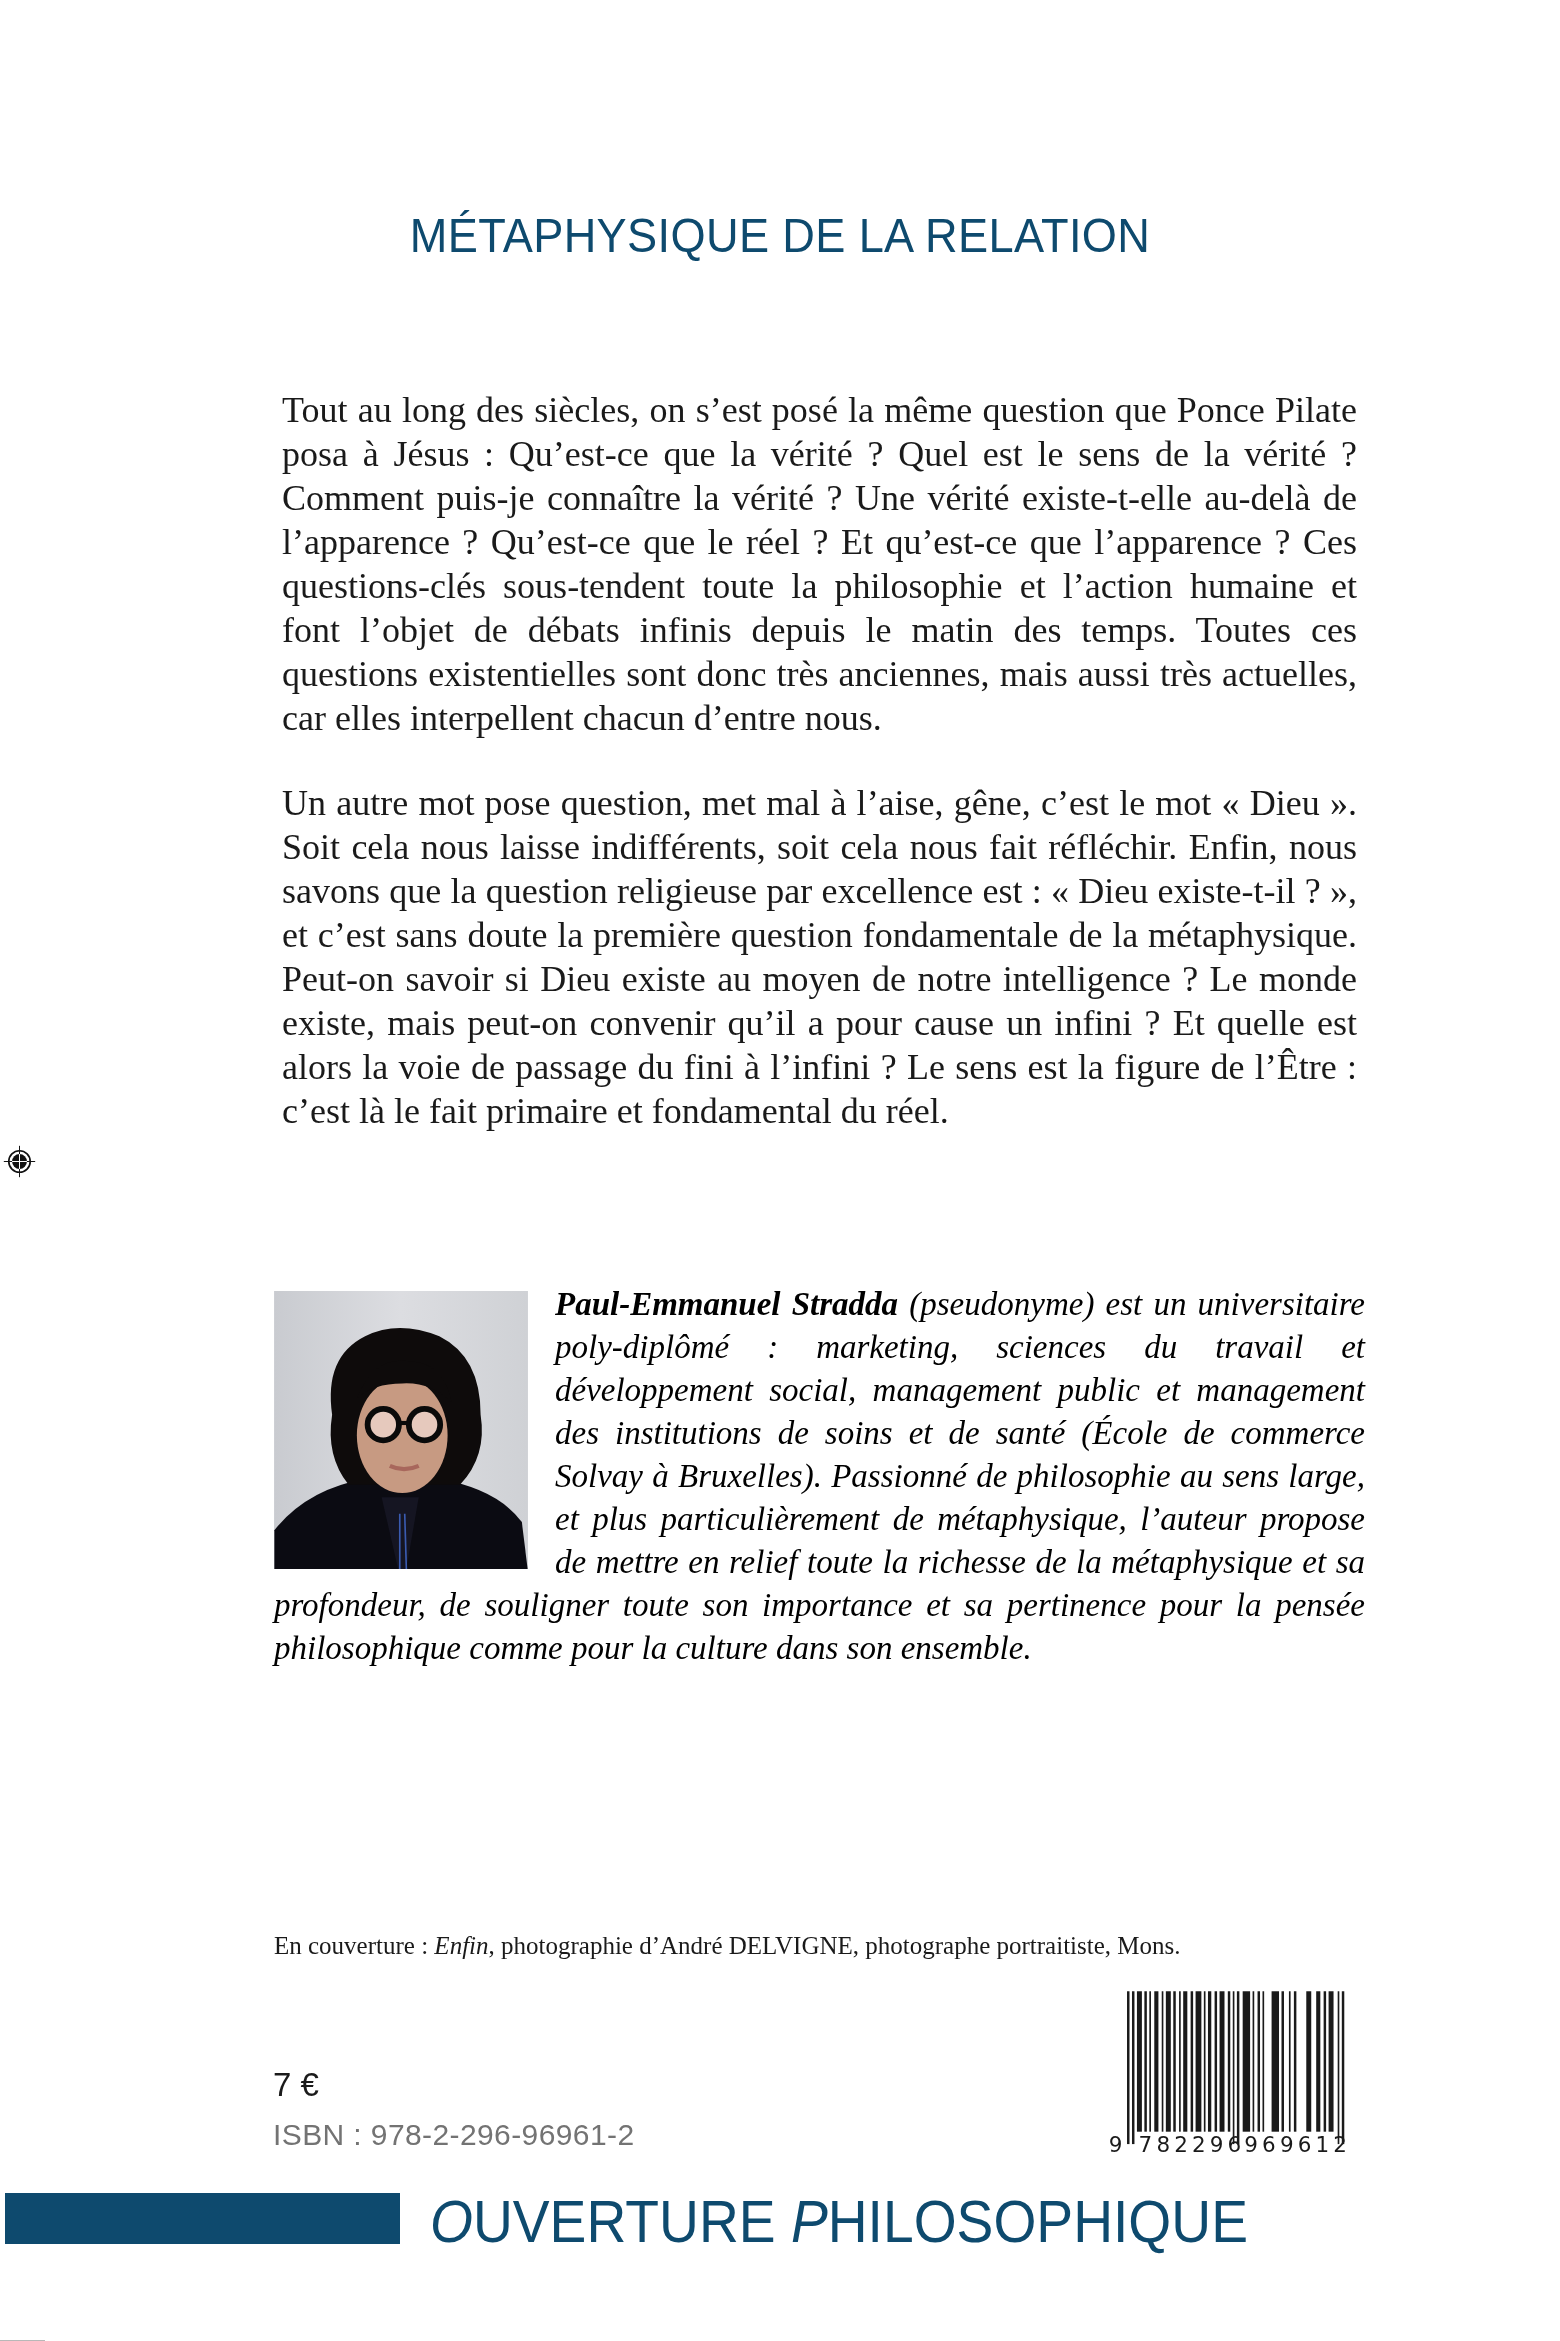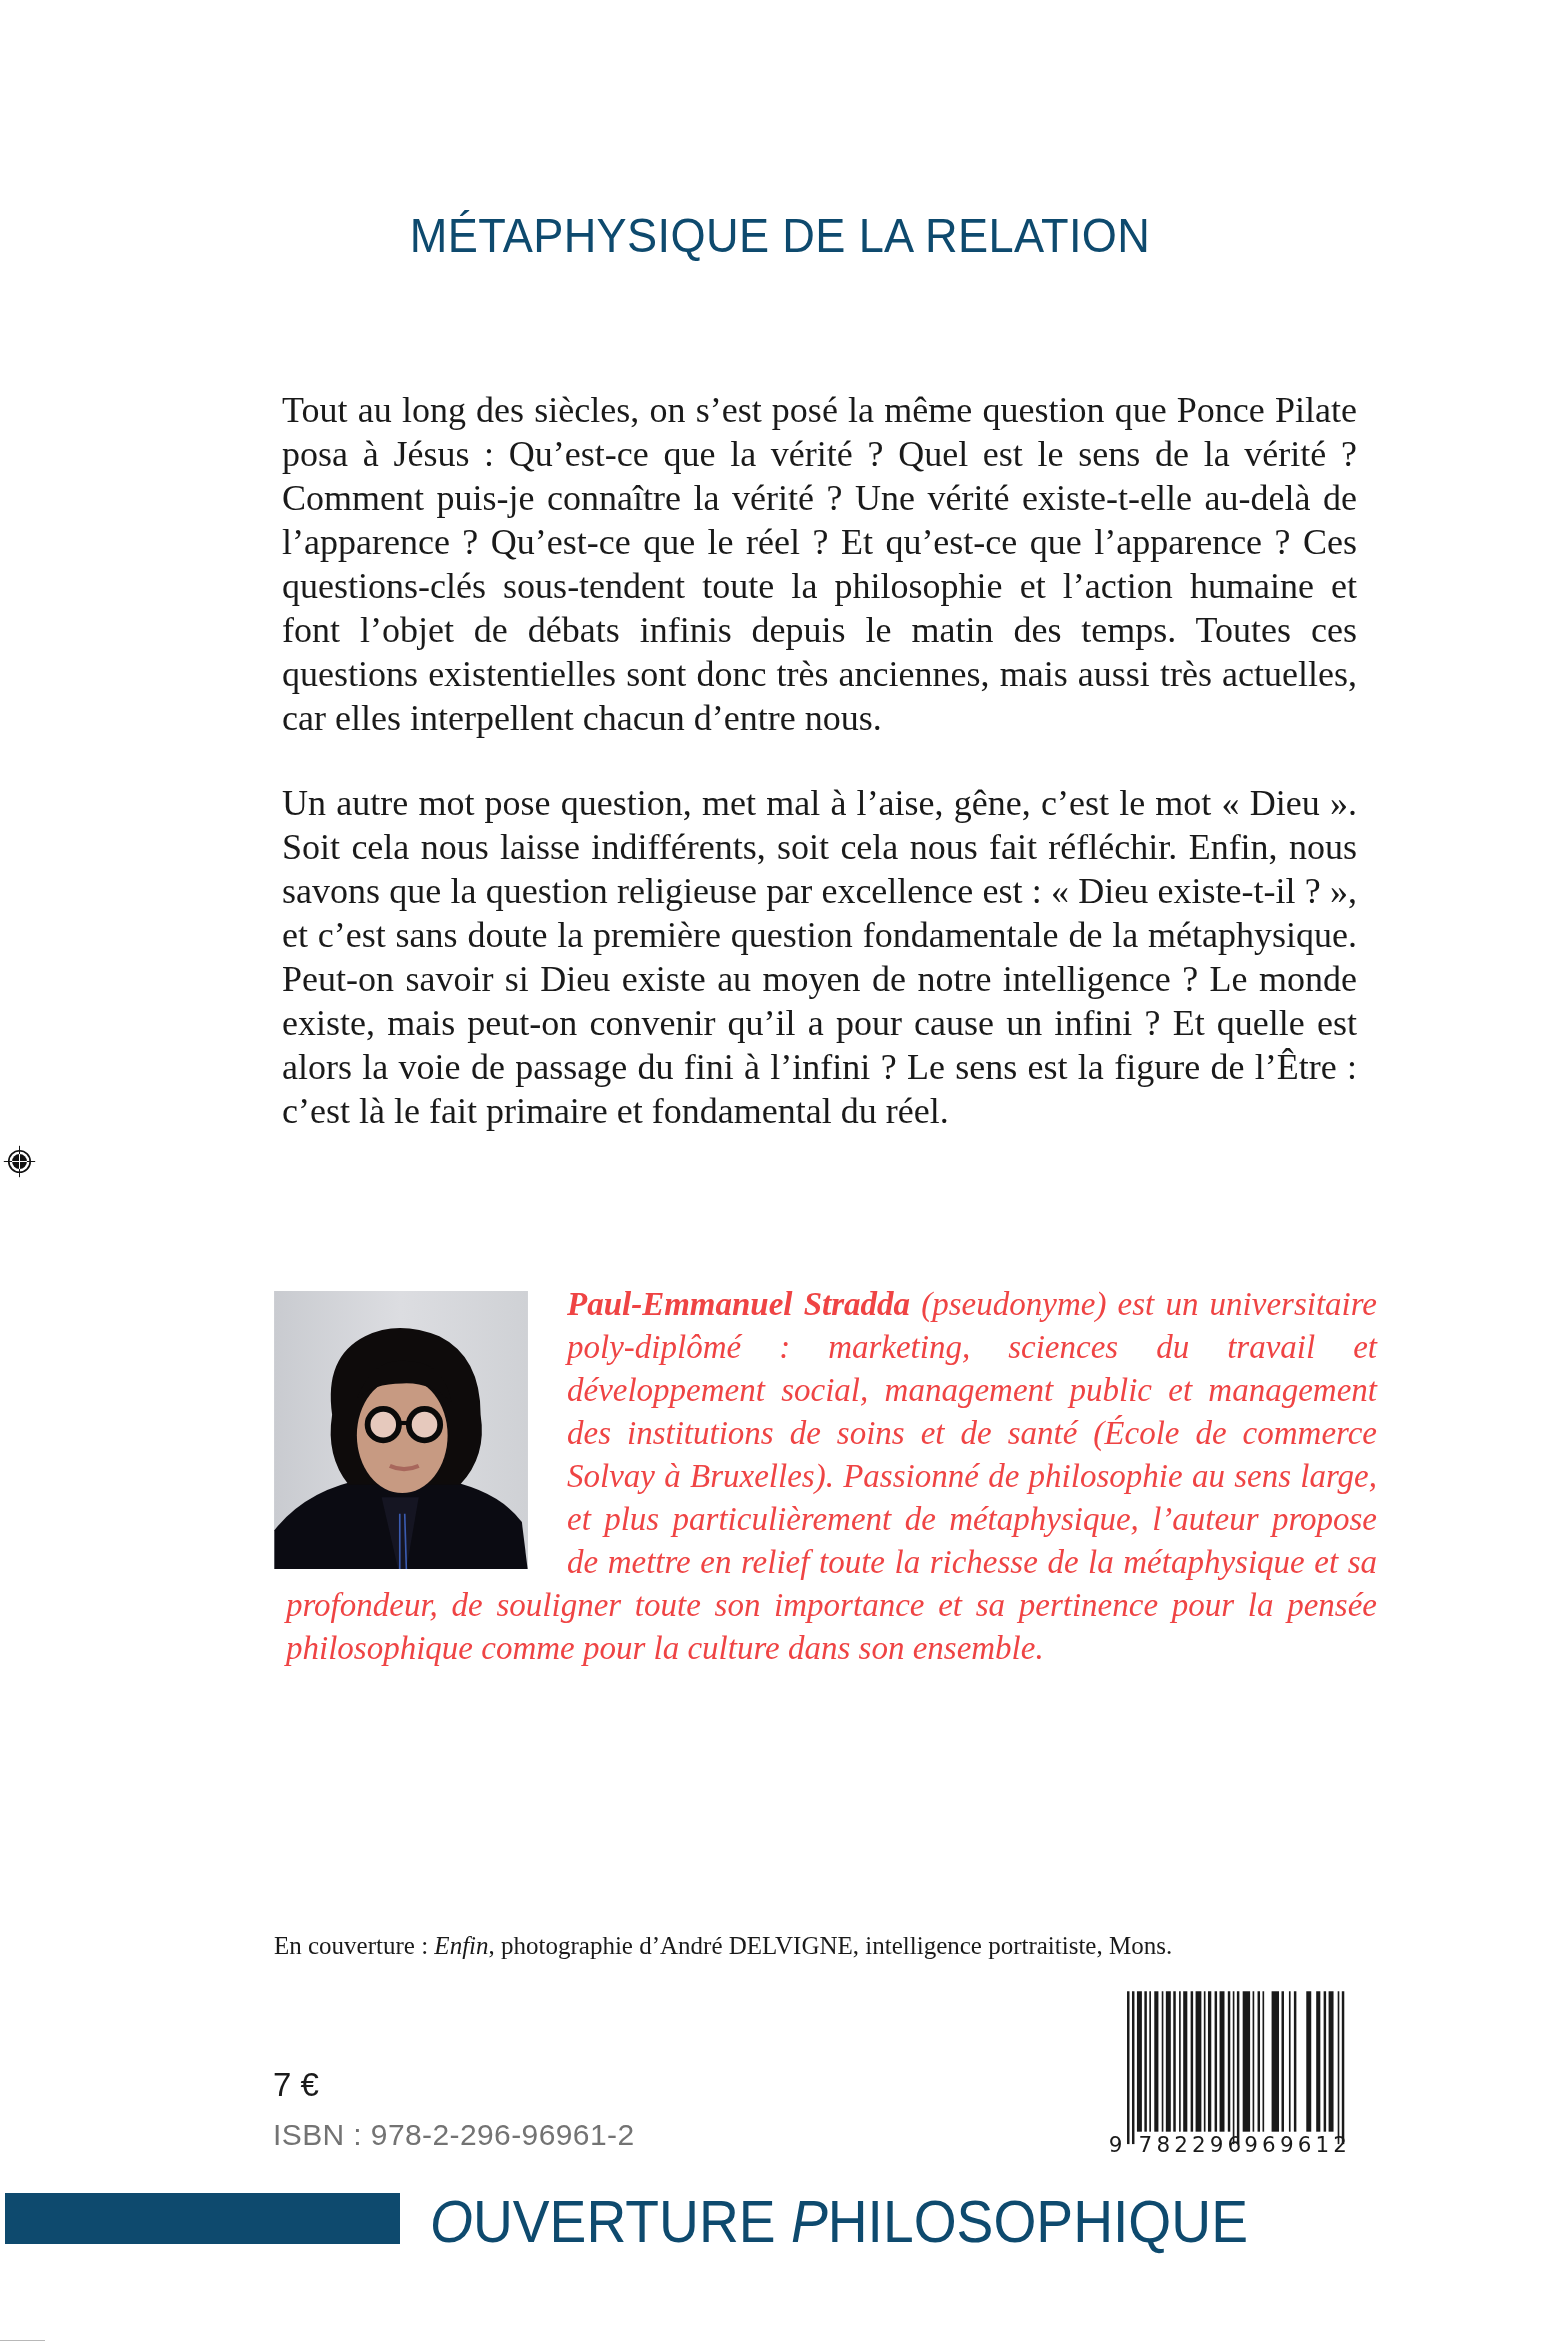--- a/index.html
+++ b/index.html
@@ -24,21 +24,21 @@
   .reg-mark { position: absolute; left: 3.3px; top: 1145px; width: 33px; height: 33px; }
 
   .photo {
     position: absolute; left: 274px; top: 1291px; width: 254px; height: 278px;
     overflow: hidden; background: #d4d6da;
   }
 
   .bio {
     position: absolute; left: 274px; top: 1283px; width: 1091px;
     font-family: "Liberation Serif", serif; font-style: italic;
-    font-size: 33px; line-height: 43px; color: #ef4444; text-align: justify; margin-left: 12px;
+    font-size: 33px; line-height: 43px; color: #000000; text-align: justify;
   }
   .bio .float-spacer { float: left; width: 281px; height: 291px; }
   .bio b { font-weight: bold; }
 
   .credit {
     position: absolute; left: 274px; top: 1932px;
     font-family: "Liberation Serif", serif; font-size: 25px; color: #1a1a1a;
     white-space: nowrap;
   }
   .credit i { font-style: italic; }
@@ -114,21 +114,21 @@
       <path d="M140 212 Q157 220 175 212" stroke="#a8675c" stroke-width="5" fill="none"></path>
     </svg>
   </div>
 
   <div class="bio">
     <span class="float-spacer"></span>
     <b>Paul-Emmanuel Stradda</b><span> (pseudonyme) est un univer­sitaire poly-diplômé : marketing, sciences du travail et développement social, management public et manage­ment des institutions de soins et de santé (École de com­merce Solvay à Bruxelles). Passionné de philosophie au sens large, et plus particulièrement de métaphysique, l’auteur propose de mettre en relief toute la richesse de la métaphysique et sa profondeur, de souligner toute son importance et sa perti­nence pour la pensée philosophique comme pour la culture dans son ensemble.</span>
   </div>
 
   <div class="credit">
-    <span>En couverture : </span><i>Enfin</i><span>, photographie d’André DELVIGNE, intelligence portraitiste, Mons.</span>
+    <span>En couverture : </span><i>Enfin</i><span>, photographie d’André DELVIGNE, photographe portraitiste, Mons.</span>
   </div>
 
   <div class="price">7 €</div>
   <div class="isbn">ISBN : 978-2-296-96961-2</div>
 
   <svg class="barcode" viewBox="0 0 330 230">
     <rect width="330" height="230" fill="#ffffff"></rect>
     <g fill="#1a1a1a">
       <rect x="24" y="10" width="3" height="185"></rect>
       <rect x="30" y="10" width="3" height="185"></rect>

